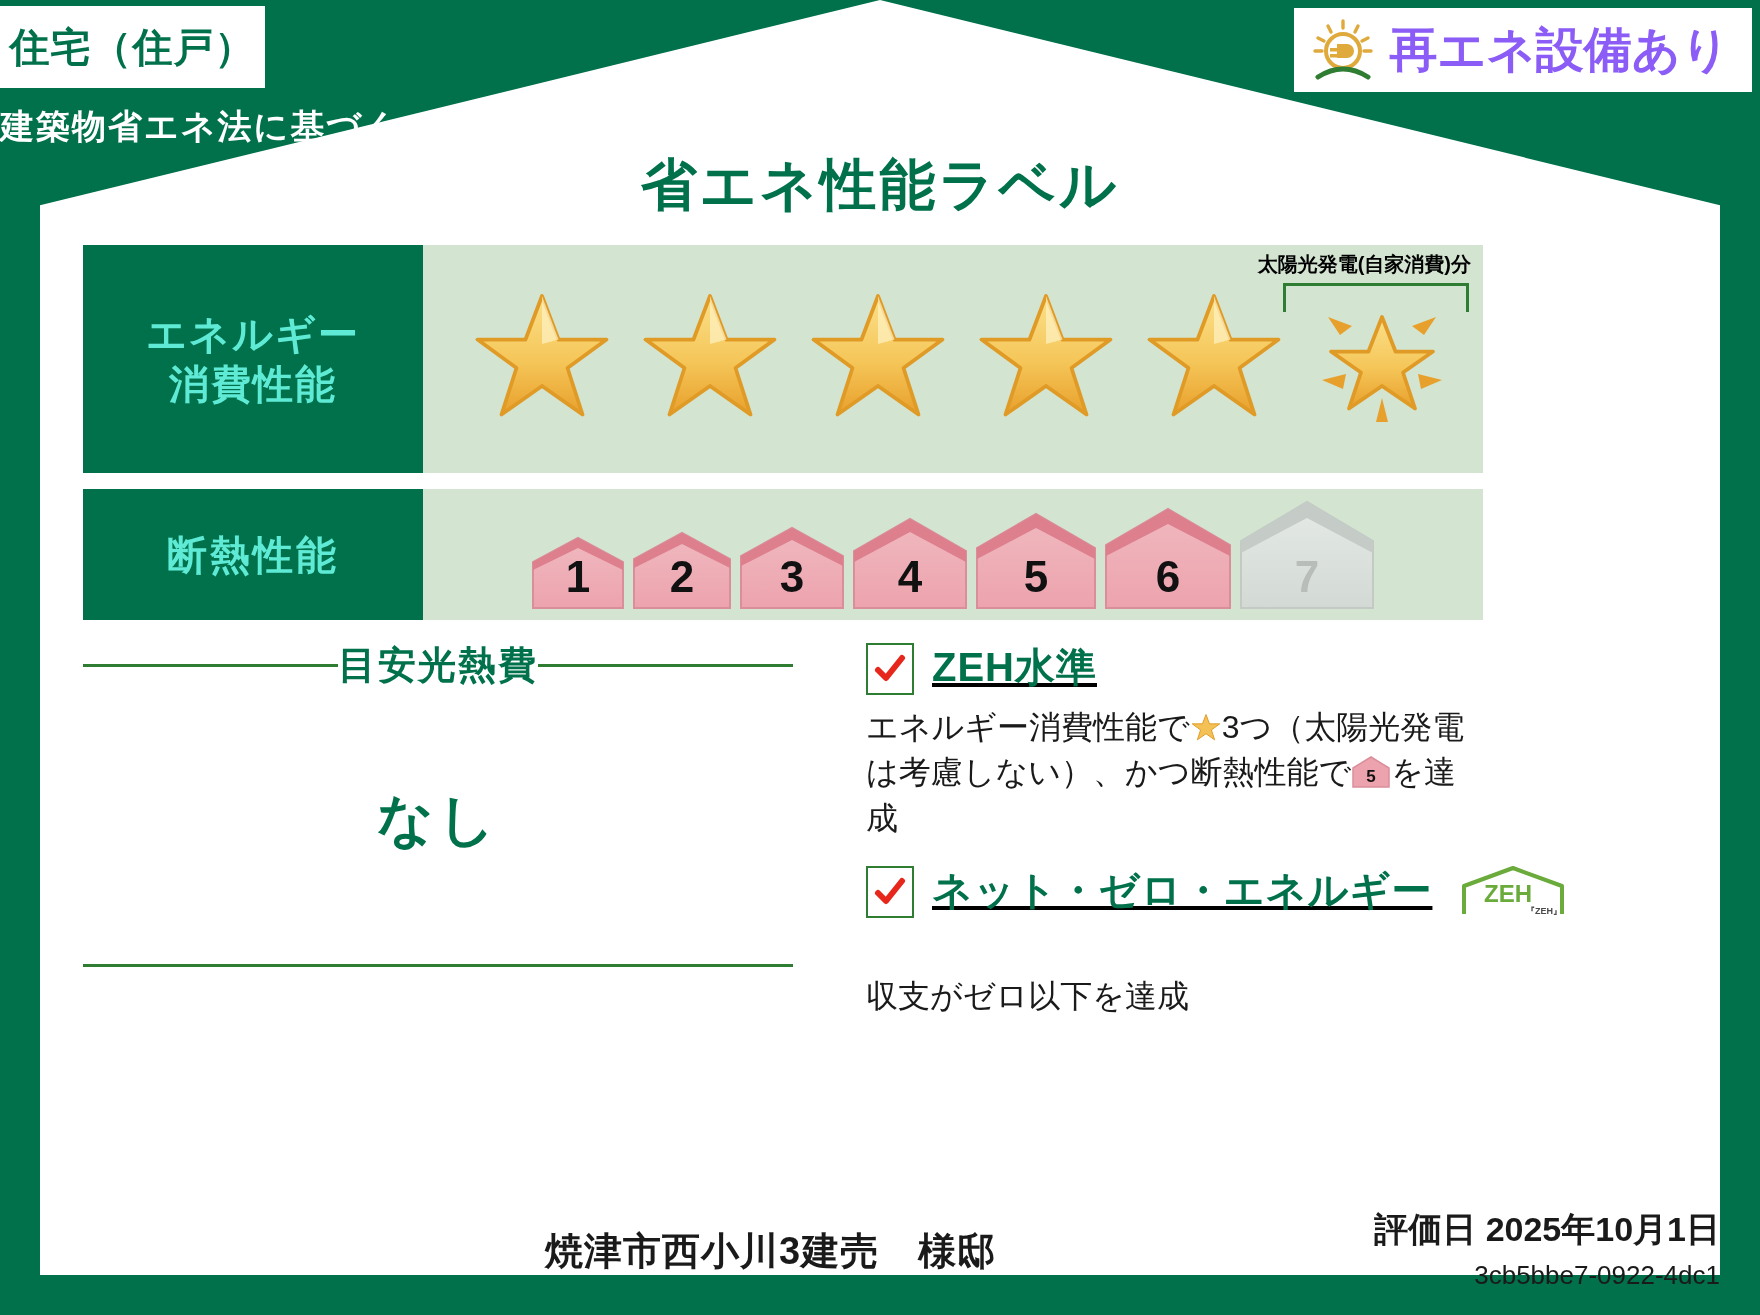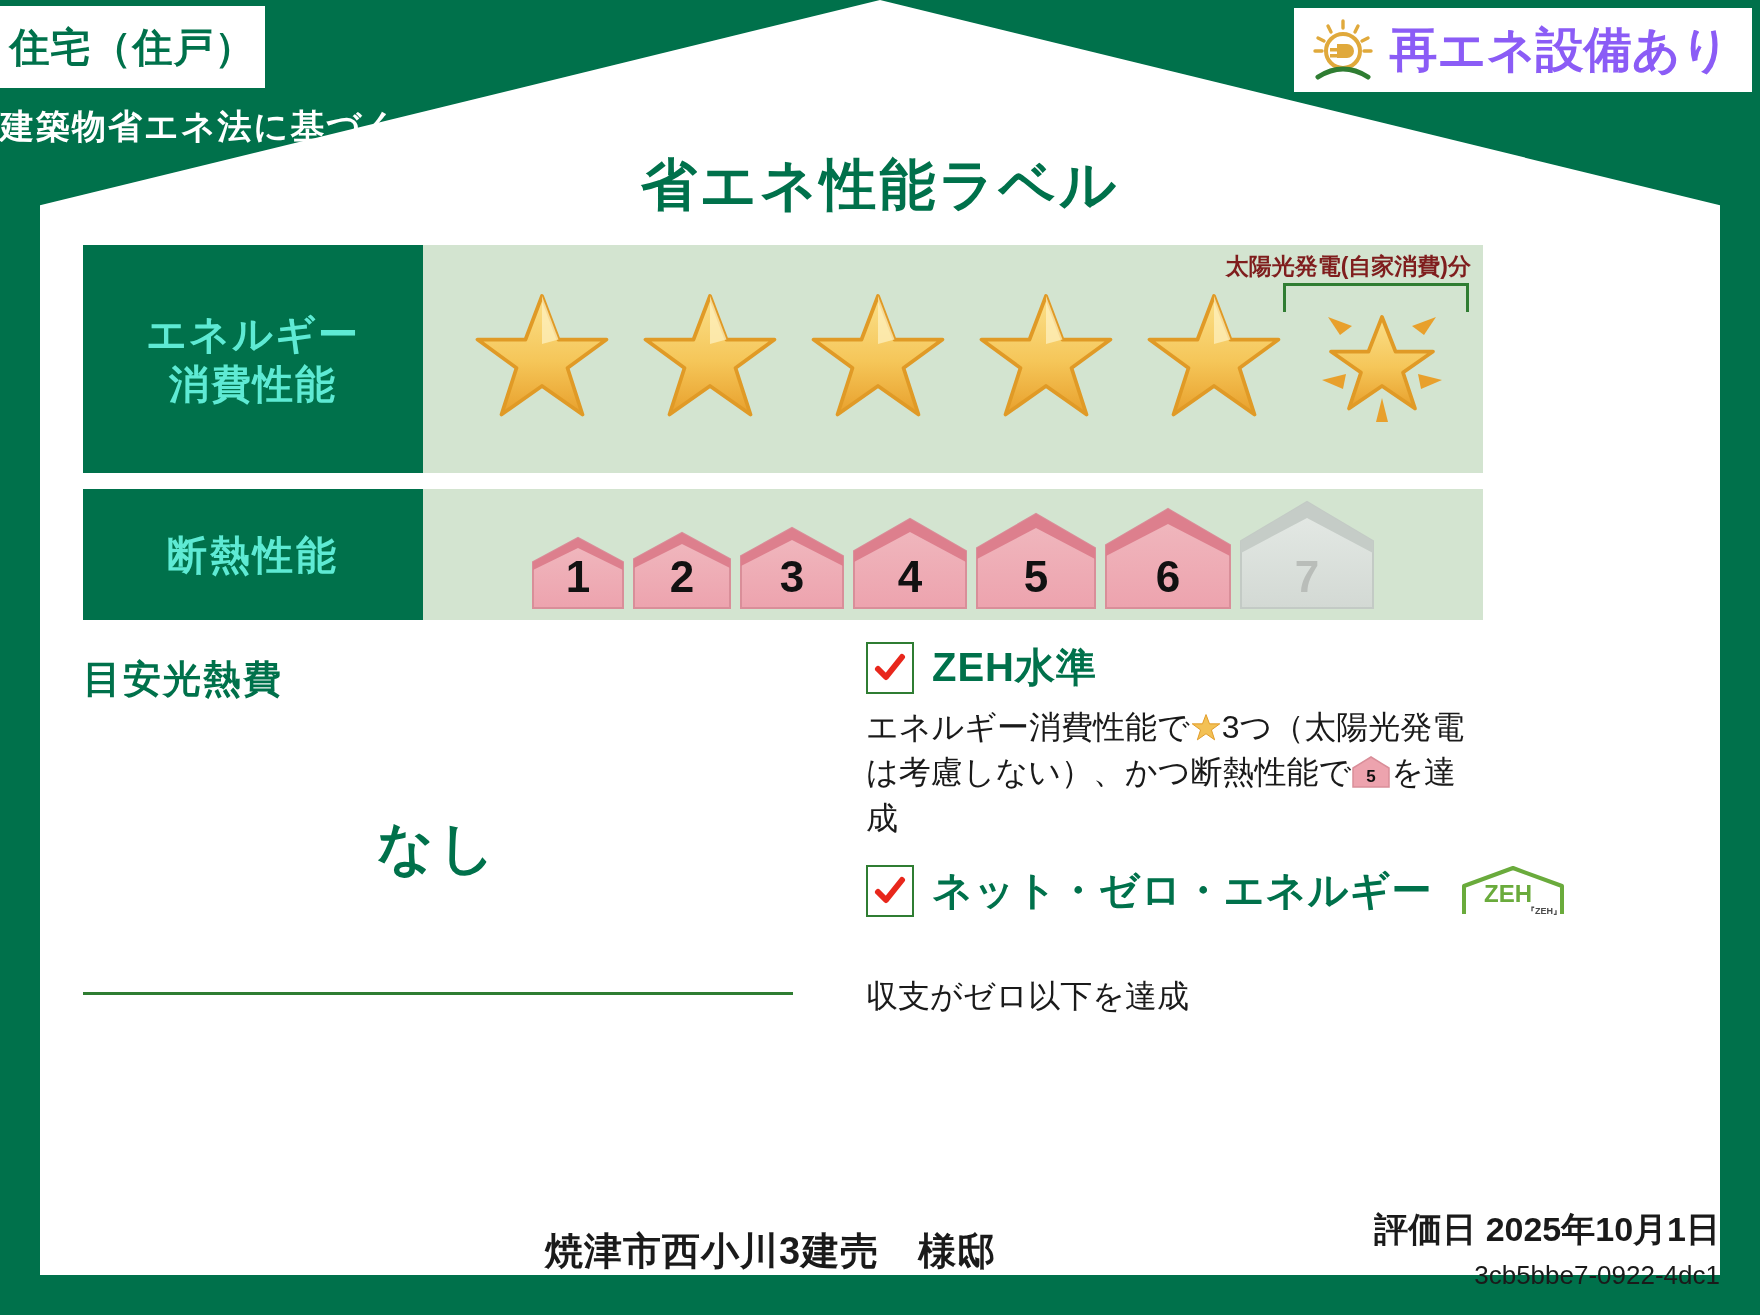--- a/index.html
+++ b/index.html
@@ -57,48 +57,48 @@
   .row-insul  .row-label{font-size:40px;letter-spacing:3px;text-align:center;}
   .row-body{flex:1;background:#d3e4d0;position:relative;}
 
   
   .stars{position:absolute;left:28px;right:0;top:0;bottom:0;display:flex;align-items:center;gap:18px;padding-left:16px;}
   .star-svg{width:150px;height:150px;flex:0 0 150px;}
   .burst-wrap{position:relative;width:150px;height:150px;flex:0 0 150px;}
   .burst-wrap .star-svg{position:absolute;left:0;top:0;}
 
   .solar-note{
-    position:absolute;right:12px;top:6px;color:#7f1d1d;font-size:23px;font-weight:bold;white-space:nowrap;
+    position:absolute;right:12px;top:6px;color:#000000;font-size:20px;font-weight:bold;white-space:nowrap;
   }
   .solar-bracket{
     position:absolute;right:14px;top:38px;width:180px;height:26px;
     border:3px solid #2f7d32;border-bottom:none;
   }
 
   
   .ins-wrap{position:absolute;left:0;right:0;top:0;bottom:0;display:flex;align-items:flex-end;justify-content:center;gap:3px;padding-bottom:8px;}
   .ins-item{position:relative;display:flex;align-items:flex-end;justify-content:center;}
   .ins-item svg{display:block;}
   .ins-num{
     position:absolute;left:0;right:0;bottom:10px;text-align:center;
     font-size:44px;font-weight:bold;color:#111;
   }
   .ins-item.off .ins-num{color:#b9bdb9;}
 
   
   .cost-wrap{position:absolute;left:83px;top:640px;width:710px;z-index:15;}
-  .cost-head{display:flex;align-items:flex-start;gap:14px;flex-direction:column;}
+  .cost-head{display:flex;align-items:center;}
   .cost-head .line{flex:1;height:3px;background:#2f7d32;}
   .cost-head .txt{color:#00714b;font-size:38px;font-weight:bold;letter-spacing:2px;white-space:nowrap;}
   .cost-value{margin-top:92px;text-align:center;color:#00714b;font-size:56px;font-weight:bold;letter-spacing:4px;}
   .cost-footline{margin-top:105px;height:3px;background:#2f7d32;}
 
   
   .zeh-wrap{position:absolute;left:866px;top:640px;width:620px;z-index:15;}
-  .zeh-head{display:flex;align-items:center;gap:18px;margin-bottom:10px;}
+  .zeh-head{display:flex;align-items:flex-end;gap:18px;margin-bottom:10px;text-decoration:underline;}
   .chk{
     width:44px;height:48px;flex:0 0 44px;border:2px solid #2f7d32;background:#fff;
     display:flex;align-items:center;justify-content:center;
   }
   .chk svg{width:34px;height:34px;}
   .zeh-title{color:#00714b;font-size:40px;font-weight:bold;letter-spacing:1px;white-space:nowrap;}
   .zeh-desc{color:#1a1a1a;font-size:32px;line-height:1.42;letter-spacing:0px;}
   .zeh-desc .inline-star{display:inline-block;vertical-align:-6px;width:32px;height:32px;}
   .zeh-desc .inline-house{display:inline-block;vertical-align:-8px;width:40px;height:34px;}
   .zeh-logo{width:110px;height:54px;flex:0 0 110px;margin-left:8px;}

